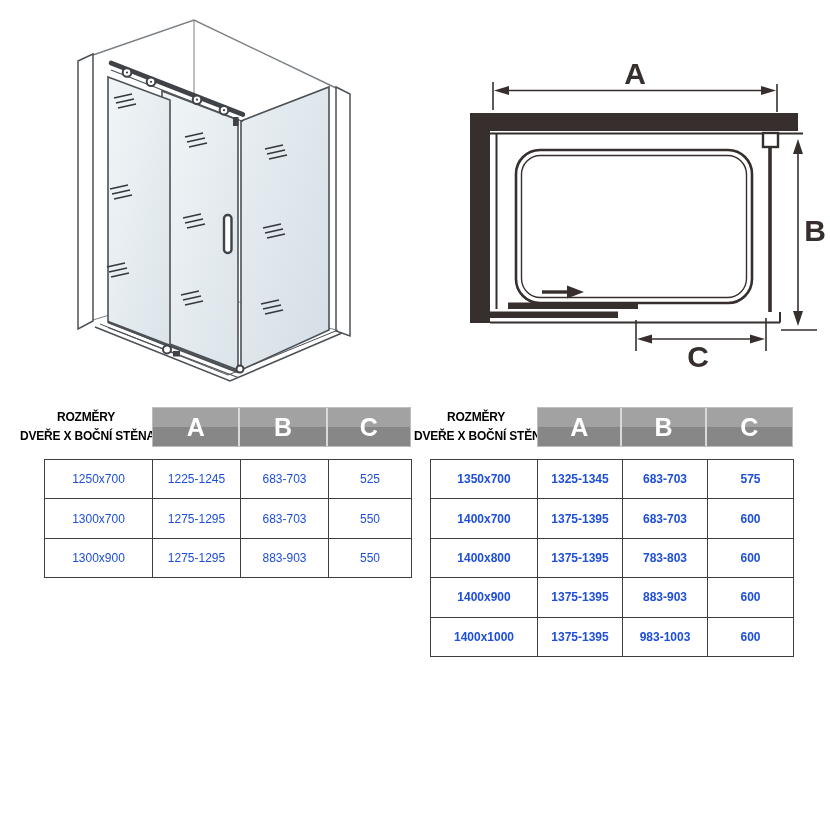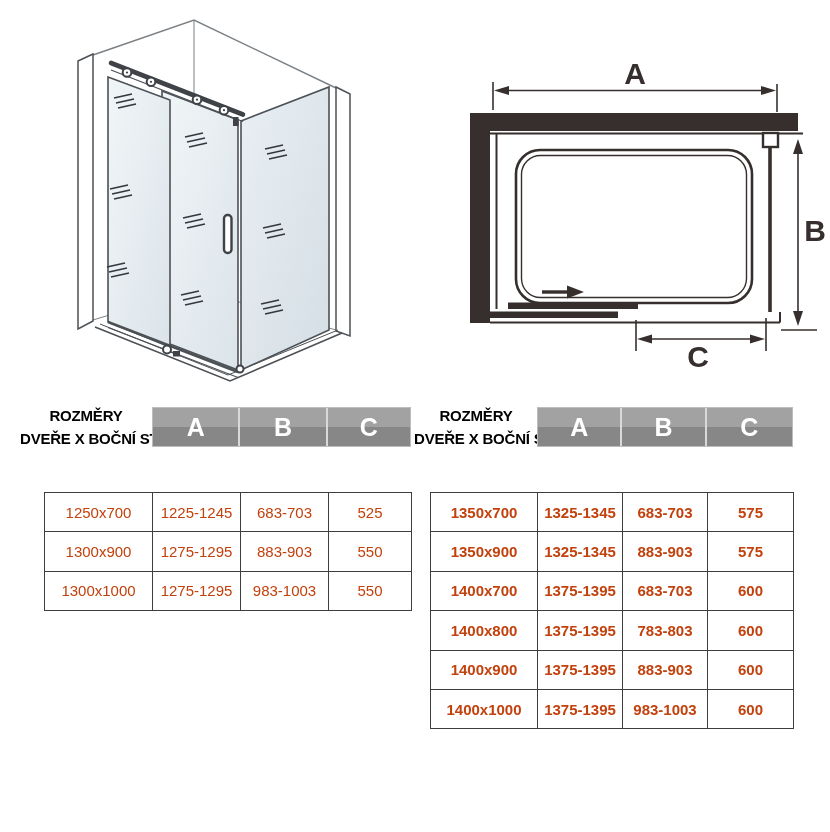--- a/index.html
+++ b/index.html
@@ -7,38 +7,38 @@
     width:830px; height:832px; background:#ffffff; position:relative;
     overflow:hidden; font-family:"Liberation Sans", sans-serif;
   }
   svg.layer { position:absolute; }
 
   
   .size-heading {
     position:absolute; top:406px; height:42px;
     display:flex; flex-direction:column; justify-content:center;
     text-align:center; font-weight:bold; color:#000;
-    font-size:15px; line-height:1.55; letter-spacing:-0.2px; white-space:nowrap;
+    font-size:12px; line-height:1.55; letter-spacing:-0.2px; white-space:nowrap;
   }
   
   .abc-bar {
     position:absolute; top:407px; height:40px; display:flex;
     background:linear-gradient(to bottom,#a2a2a2 0%,#a2a2a2 50%,#878787 50%,#878787 100%);
     border:1px solid #bdbdbd; box-sizing:border-box;
   }
   .abc-cell {
     display:flex; align-items:center; justify-content:center;
     color:#ffffff; font-weight:bold; font-size:25px;
     border-right:2px solid #d9d9d9; box-sizing:border-box;
   }
   .abc-cell:last-child { border-right:none; }
 
   table.size {
-    position:absolute; top:492px; border-collapse:collapse; table-layout:fixed;
-    font-size:15px; color:#c2410c;
+    position:absolute; top:459px; border-collapse:collapse; table-layout:fixed;
+    font-size:12px; color:#1d4ed8;
   }
   table.size td {
     border:1.6px solid #3e3e3e; height:38.4px; text-align:center;
     vertical-align:middle; padding:0; overflow:hidden;
   }
 </style>
 </head>
 <body>
 
 <svg class="layer" style="left:58px; top:6px;" width="308" height="390" viewBox="58 6 308 390">
@@ -223,29 +223,29 @@
       <col style="width:83px">
     </colgroup>
   <tbody>
       <tr>
         <td>1250x700</td>
         <td>1225-1245</td>
         <td>683-703</td>
         <td>525</td>
       </tr>
       <tr>
+        <td>1300x700</td>
+        <td>1275-1295</td>
+        <td>683-703</td>
+        <td>550</td>
+      </tr>
+      <tr>
         <td>1300x900</td>
         <td>1275-1295</td>
         <td>883-903</td>
-        <td>550</td>
-      </tr>
-      <tr>
-        <td>1300x1000</td>
-        <td>1275-1295</td>
-        <td>983-1003</td>
         <td>550</td>
       </tr>
     </tbody>
 </table>
 
 <div class="size-heading" style="left:414px; width:124px;">
   <div>ROZMĚRY</div>
   <div>DVEŘE X BOČNÍ STĚNA</div>
 </div>
 <div class="abc-bar" style="left:537px; width:256px;">
@@ -261,26 +261,20 @@
       <col style="width:86px">
     </colgroup>
   <tbody>
       <tr>
         <td>1350x700</td>
         <td>1325-1345</td>
         <td>683-703</td>
         <td>575</td>
       </tr>
       <tr>
-        <td>1350x900</td>
-        <td>1325-1345</td>
-        <td>883-903</td>
-        <td>575</td>
-      </tr>
-      <tr>
         <td>1400x700</td>
         <td>1375-1395</td>
         <td>683-703</td>
         <td>600</td>
       </tr>
       <tr>
         <td>1400x800</td>
         <td>1375-1395</td>
         <td>783-803</td>
         <td>600</td>

